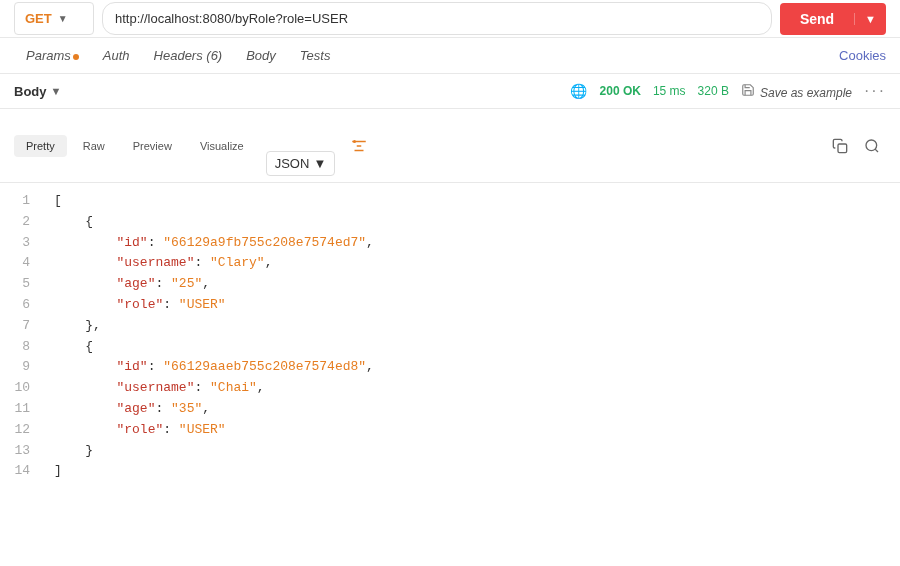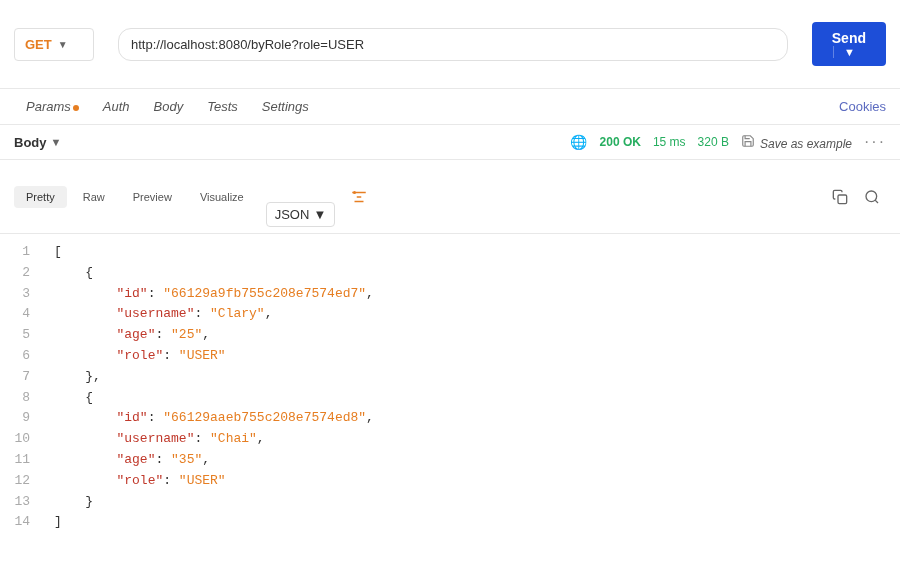--- a/index.html
+++ b/index.html
@@ -7,23 +7,23 @@
       font-family: -apple-system, BlinkMacSystemFont, 'Segoe UI', sans-serif;
       background: #fff;
       color: #333;
       font-size: 13px;
     }
 
     
     .url-bar {
       display: flex;
       align-items: center;
-      padding: 22px 14px;
+      padding: 2px 14px;
       border-bottom: 1px solid #e8e8e8;
-      gap: 24px;
+      gap: 8px;
     }
     .method-select {
       display: flex;
       align-items: center;
       border: 1px solid #e0e0e0;
       border-radius: 4px;
       padding: 8px 10px;
       font-size: 13px;
       font-weight: 600;
       color: #e67e22;
@@ -41,30 +41,29 @@
       border: 1px solid #e0e0e0;
       border-radius: 13px;
       padding: 8px 12px;
       font-size: 13px;
       color: #333;
       outline: none;
     }
     .send-btn {
       display: flex;
       align-items: center;
-      background: #1d4ed8;
+      background: #ef4444;
       color: #fff;
       border: none;
       border-radius: 4px;
       padding: 8px 0;
       font-size: 14px;
       font-weight: 600;
       cursor: pointer;
       overflow: hidden;
-      flex-direction: column;
     }
     .send-btn-main {
       padding: 0 20px;
       height: 100%;
       display: flex;
       align-items: center;
     }
     .send-btn-arrow {
       border-left: 1px solid rgba(255,255,255,0.3);
       padding: 0 10px;
@@ -253,27 +252,27 @@
 </div>
 
 <div class="tabs-bar">
   <div class="tab-item">
     <span>Params</span><span class="tab-dot"></span>
   </div>
   <div class="tab-item">
     <span>Auth</span>
   </div>
   <div class="tab-item">
+    <span>Headers (6)</span>
+  </div>
+  <div class="tab-item">
     <span>Body</span>
   </div>
   <div class="tab-item">
     <span>Tests</span>
-  </div>
-  <div class="tab-item">
-    <span>Settings</span>
   </div>
   <div class="tabs-spacer"></div>
   <span class="cookies-link">Cookies</span>
 </div>
 
 <div class="body-toolbar">
   <div class="body-label">
     <span>Body</span>
     <span class="chevron">▼</span>
   </div>

